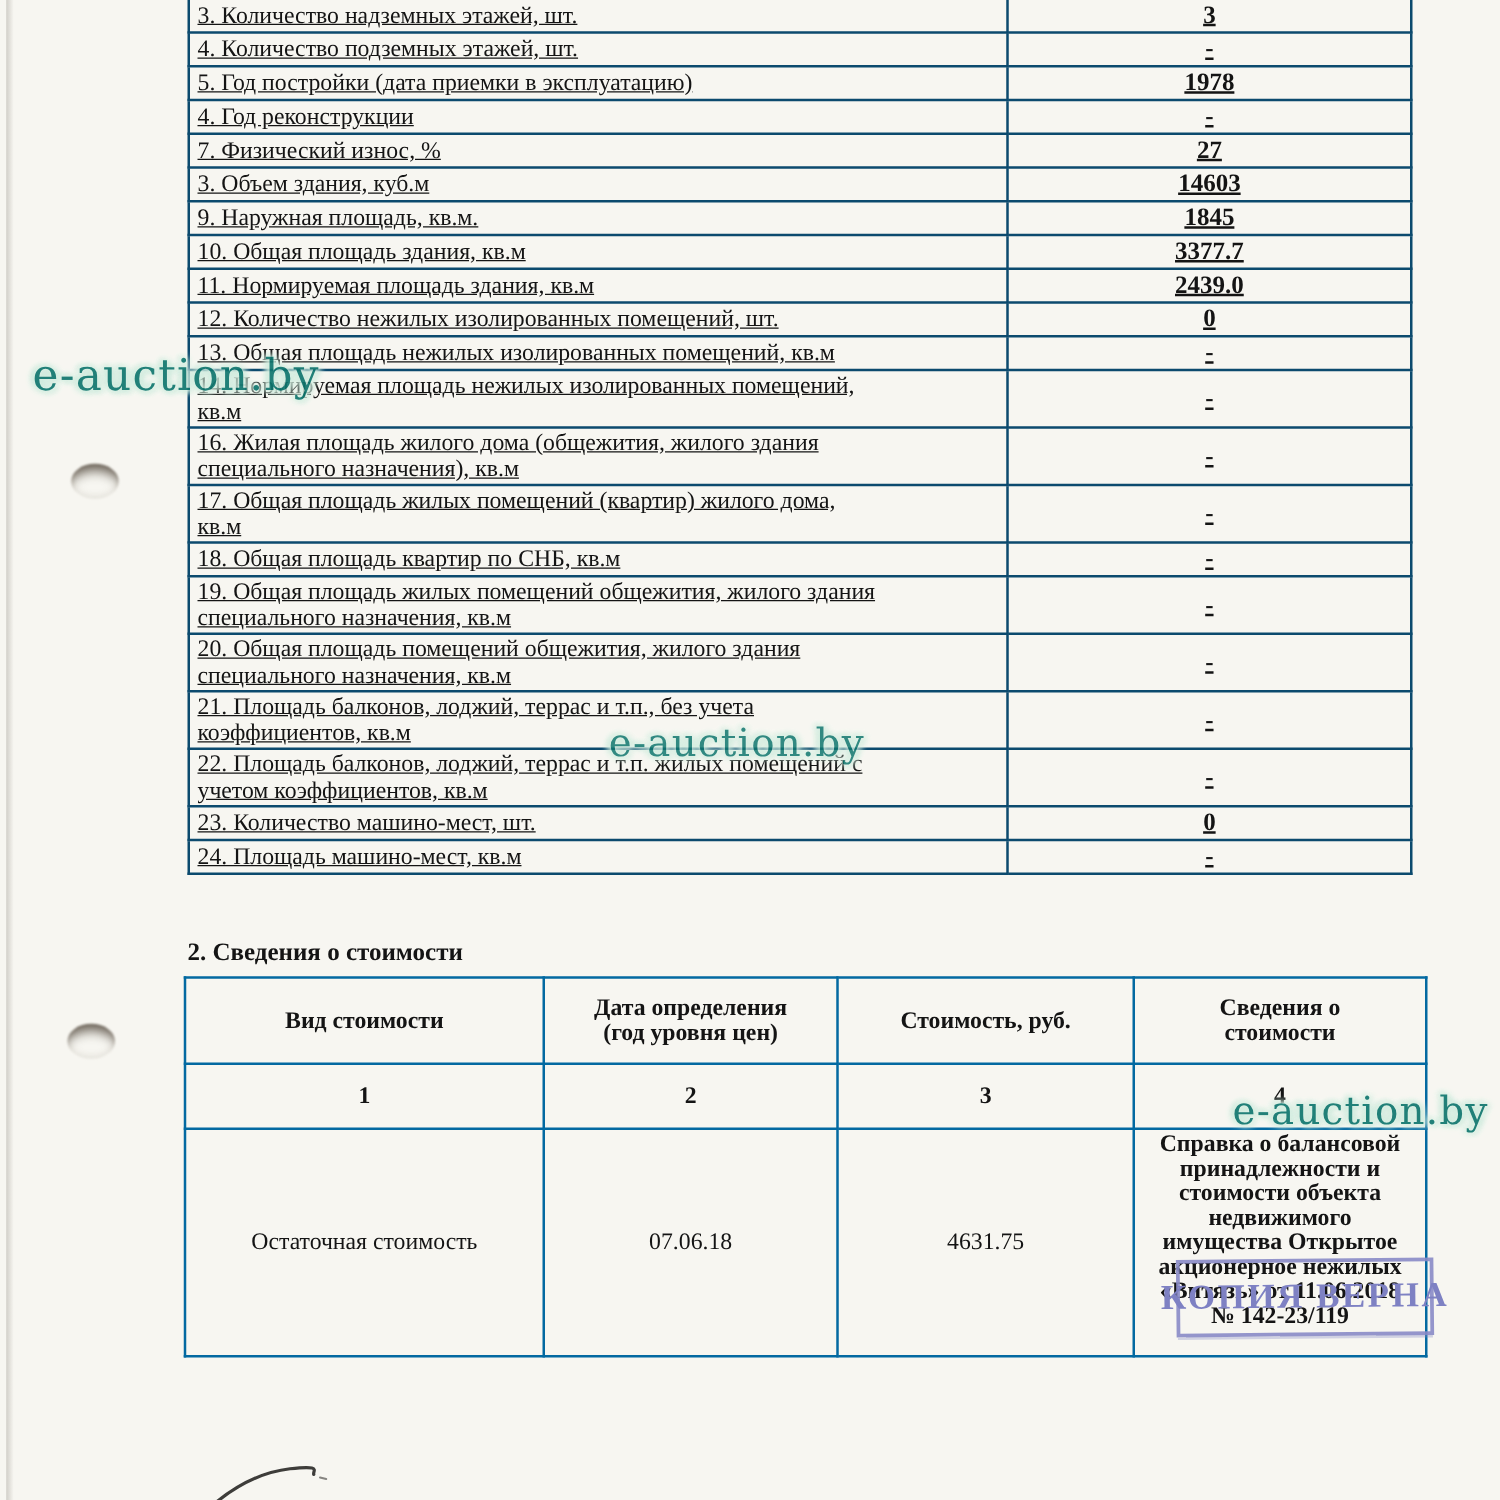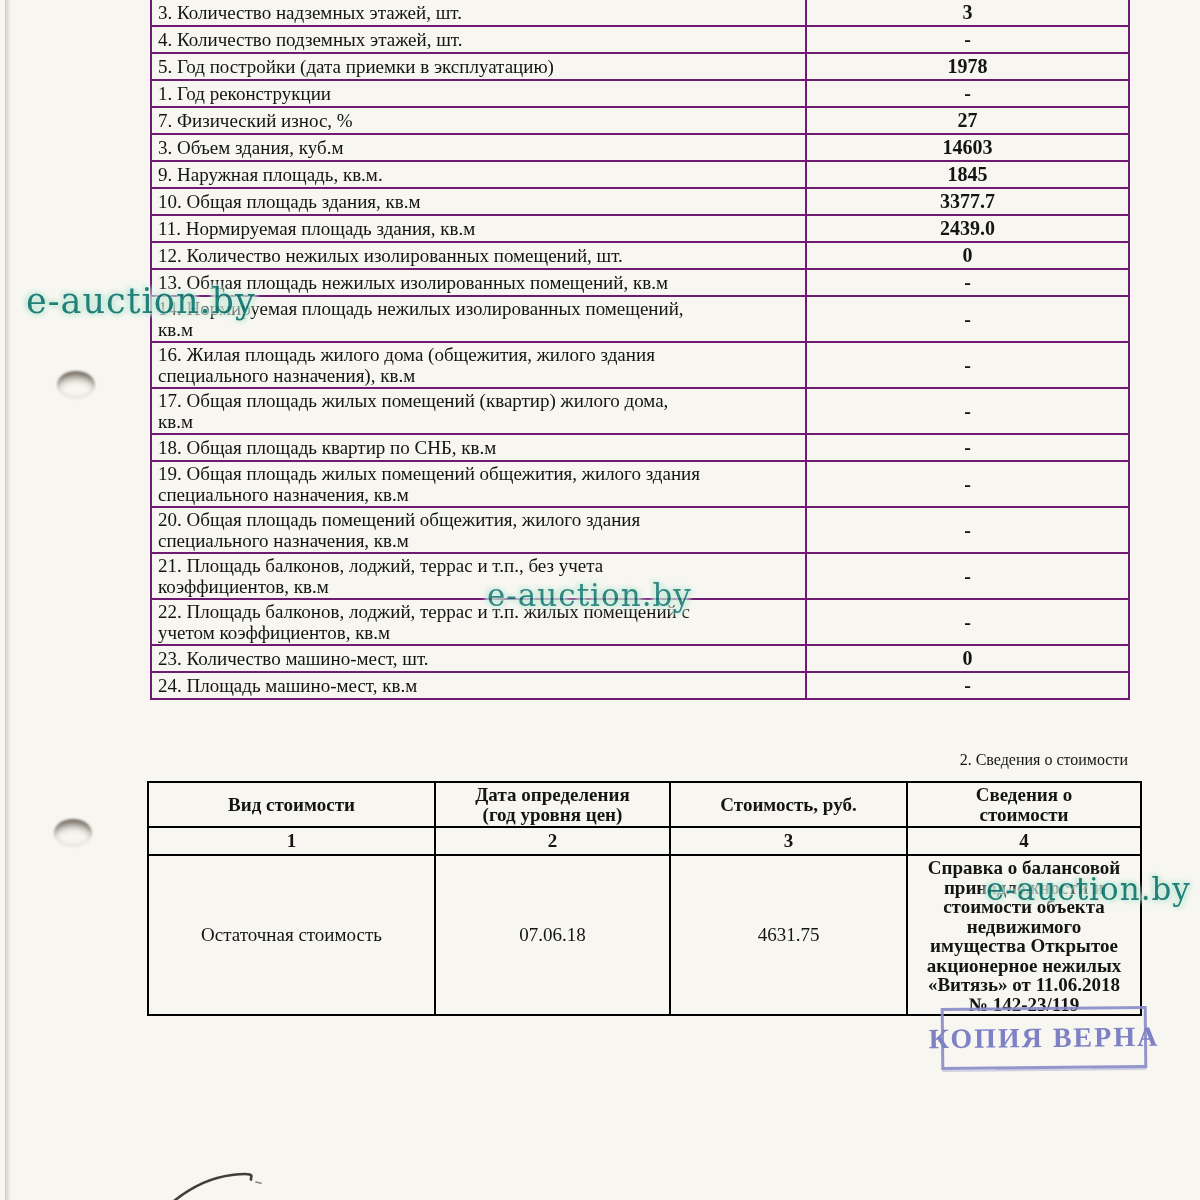--- a/index.html
+++ b/index.html
@@ -11,41 +11,42 @@
   }
   
   .page-edge{
     position:absolute;left:5px;top:0;width:6px;height:1200px;
     background:linear-gradient(to right, rgba(110,104,94,.28), rgba(110,104,94,0));
   }
   
   table{border-collapse:collapse;table-layout:fixed;}
   .t1{position:absolute;left:150px;top:-2px;width:978px;}
   .t1 td{
-    border:2px solid #701a75;
+    border:2px solid #0c4a6e;
     vertical-align:middle;
     padding:0;
+    text-decoration:underline;
   }
   .t1 td.lbl{
     font-size:19px;line-height:21px;
     padding:1px 4px 1px 6px;
   }
   .t1 td.val{
     font-size:20px;text-align:center;font-weight:600;
   }
   .t1 tr.h1{height:27px;}
   .t1 tr.h2{height:45px;}
   
   .sec-title{
     position:absolute;left:150px;top:751px;width:978px;
-    text-align:right;font-size:16px;font-weight:normal;
+    text-align:left;font-size:20px;font-weight:bold;
   }
   
   .t2{position:absolute;left:147px;top:781px;width:993px;}
-  .t2 th,.t2 td{border:2px solid #000000;vertical-align:middle;padding:0 2px;}
+  .t2 th,.t2 td{border:2px solid #0369a1;vertical-align:middle;padding:12px 2px;}
   .t2 th{font-size:19px;line-height:20px;font-weight:bold;text-align:center;height:43px;}
   .t2 tr.nums td{font-size:19px;font-weight:bold;text-align:center;height:26px;}
   .t2 tr.datarow td{font-size:19px;text-align:center;height:156px;margin-left:13px;}
   .t2 td.doccell{
     font-size:18px;line-height:19.5px;font-weight:600;
     vertical-align:top;padding-top:2px;text-align:center;
   }
   
   .wm{
     position:absolute;
@@ -101,21 +102,21 @@
       </tr>
       <tr class="h1">
         <td class="lbl">4. Количество подземных этажей, шт.</td>
         <td class="val">-</td>
       </tr>
       <tr class="h1">
         <td class="lbl">5. Год постройки (дата приемки в эксплуатацию)</td>
         <td class="val">1978</td>
       </tr>
       <tr class="h1">
-        <td class="lbl">1. Год реконструкции</td>
+        <td class="lbl">4. Год реконструкции</td>
         <td class="val">-</td>
       </tr>
       <tr class="h1">
         <td class="lbl">7. Физический износ, %</td>
         <td class="val">27</td>
       </tr>
       <tr class="h1">
         <td class="lbl">3. Объем здания, куб.м</td>
         <td class="val">14603</td>
       </tr>

